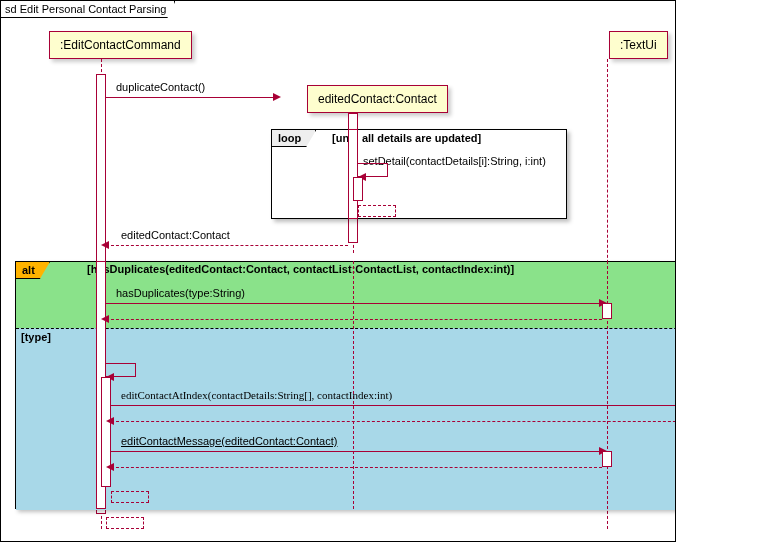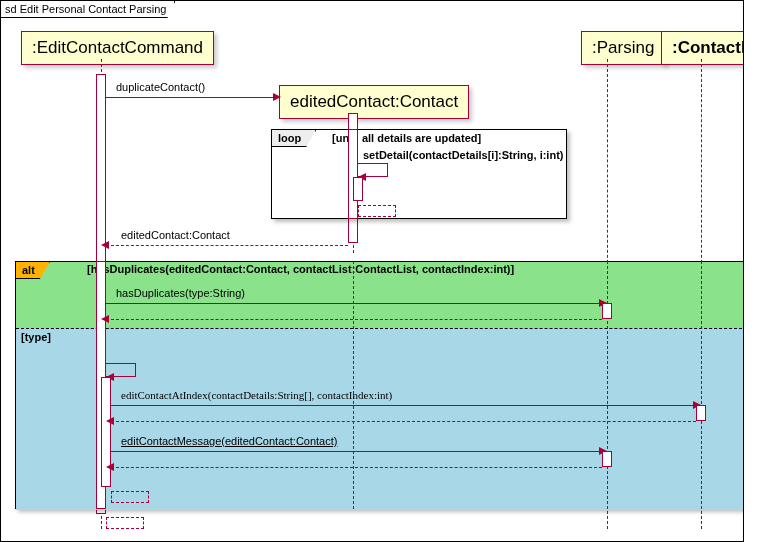--- a/index.html
+++ b/index.html
@@ -4,21 +4,21 @@
 <style>
   * { box-sizing: border-box; }
   body {
     margin: 0;
     font-family: Arial, sans-serif;
     font-size: 11px;
     background: #fff;
   }
   .diagram {
     position: relative;
-    width: 744px;
+    width: 676px;
     height: 542px;
     border: 1px solid #000;
     background: #fff;
     overflow: hidden;
   }
   .frame-tab {
     position: absolute;
     top: 0;
     left: 0;
     padding: 2px 8px 2px 4px;
@@ -27,22 +27,23 @@
     background: #fff;
     font-size: 11px;
     clip-path: polygon(0 0, 100% 0, calc(100% - 8px) 100%, 0 100%);
   }
   .participant {
     position: absolute;
     background: #fefece;
     border: 1px solid #a80036;
     padding: 6px 10px;
     text-align: right;
-    font-size: 17px;
+    font-size: 12px;
     box-shadow: 3px 3px 4px rgba(0,0,0,0.2);
+    margin-left: 28px;
   }
   .lifeline {
     position: absolute;
     width: 0;
     border-left: 1px dashed #a80036;
   }
   .activation {
     position: absolute;
     width: 10px;
     background: #fff;
@@ -116,21 +117,21 @@
   }
 </style>
 </head>
 <body>
 
 <div class="diagram">
   <div class="frame-tab">sd Edit Personal Contact Parsing</div>
 
   <div class="participant" style="top:30px; left:20px;">:EditContactCommand</div>
   <div class="participant" style="top:84px; left:278px;">editedContact:Contact</div>
-  <div class="participant" style="top:30px; left:580px;">:Parsing</div>
+  <div class="participant" style="top:30px; left:580px;">:TextUi</div>
   <div class="participant" style="top:30px; left:660px;font-weight:bold;">:ContactList</div>
 
   <div class="lifeline" style="top:58px; left:100px; height:470px;"></div>
   <div class="lifeline" style="top:112px; left:352px; height:140px;"></div>
   <div class="lifeline" style="top:58px; left:606px; height:470px;"></div>
   <div class="lifeline" style="top:58px; left:700px; height:470px;"></div>
 
   <div class="activation" style="top:73px; left:95px; height:440px;"></div>
 
   <div class="msg-label" style="top:80px; left:115px;">duplicateContact()</div>
@@ -139,21 +140,21 @@
 
   <div class="activation" style="top:112px; left:347px; height:130px;"></div>
 
   <div class="loop-frame" style="top:128px; left:270px; width:296px; height:90px; background:#fff;">
     <div class="loop-tab">loop</div>
     <div class="guard" style="top:2px; left:60px;">[until all details are updated]</div>
   </div>
 
   <div class="activation" style="top:128px; left:347px; height:90px;"></div>
 
-  <div class="msg-label" style="top:148px; left:362px;font-weight:bold;">setDetail(contactDetails[i]:String, i:int)</div>
+  <div class="msg-label" style="top:154px; left:362px;">setDetail(contactDetails[i]:String, i:int)</div>
   <div class="self-call" style="top:162px; left:357px;"></div>
   <div class="self-arrow" style="top:172px; left:357px;"></div>
   <div class="activation" style="top:176px; left:352px; height:24px;"></div>
   <div class="destroy" style="top:204px; left:357px; width:38px;"></div>
 
   <div class="msg-label" style="top:228px; left:120px;">editedContact:Contact</div>
   <div class="msg-line dashed" style="top:244px; left:105px; width:242px;"></div>
   <div class="arrow-head left" style="top:240px; left:100px;"></div>
 
   <div class="alt-frame" style="top:260px; left:14px; width:748px; height:248px;">

